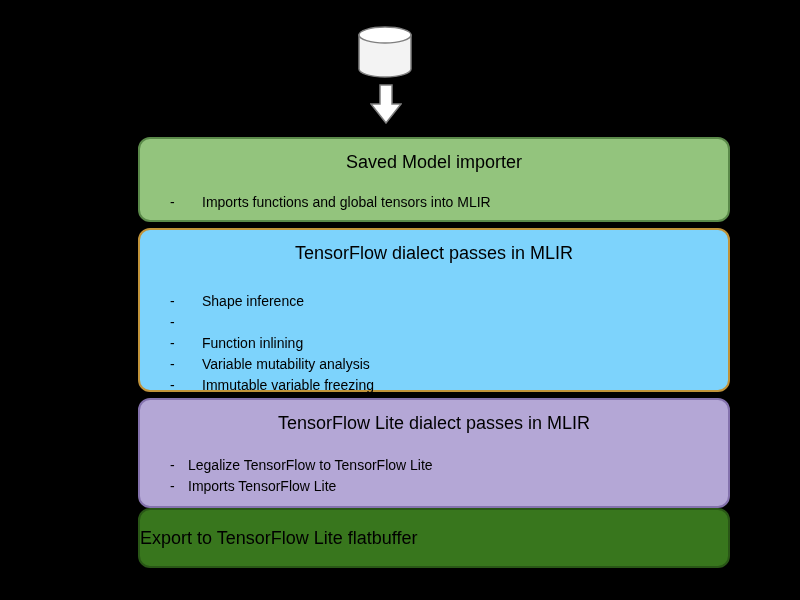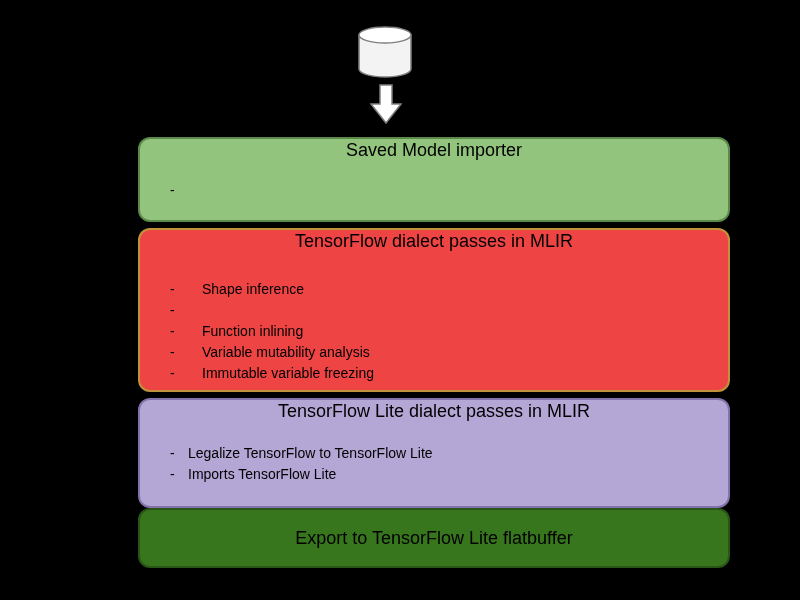--- a/index.html
+++ b/index.html
@@ -32,29 +32,30 @@
   }
   .stage {
     position: absolute;
     left: 138px;
     width: 592px;
     box-sizing: border-box;
     border-radius: 12px;
     border: 2px solid;
   }
   .stage-0 { top: 137px; height: 85px;  background: #93c47d; border-color: #5b8a4a; }
-  .stage-1 { top: 228px; height: 164px; background: #ef4444; border-color: #c0933a; }
+  .stage-1 { top: 228px; height: 164px; background: #7dd3fc; border-color: #c0933a; }
   .stage-2 { top: 398px; height: 110px; background: #b4a7d6; border-color: #8472ad; }
   .stage-3 {
     top: 508px; height: 60px; background: #38761d; border-color: #295616;
-    display: flex; align-items: center; justify-content: center;
+    display: flex; align-items: center; justify-content: flex-start;
   }
   .stage-title {
     text-align: center;
     font-size: 18px;
+    padding-top: 12px;
     line-height: 22px;
   }
   .stage-3 .stage-title { padding-top: 0; }
   .bullets {
     padding-left: 30px;
     font-size: 14px;
     line-height: 21px;
   }
   .stage-0 .bullets { margin-top: 19px; }
   .stage-1 .bullets { margin-top: 27px; }
@@ -79,20 +80,21 @@
     <svg width="32" height="40" viewBox="0 0 32 40" aria-hidden="true">
       <path d="M10 1 H22 V20 H31 L16 39 L1 20 H10 Z" fill="#ffffff" stroke="#7f7f7f" stroke-width="1.5"></path>
     </svg>
   </div>
 
   <div class="stage stage-0">
     <div class="stage-title">Saved Model importer</div>
     <div class="bullets">
       <div class="bullet">
         <span class="dash">-</span>
+        <span class="btext">Imports functions and global tensors into MLIR</span>
       </div>
     </div>
   </div>
 
   <div class="stage stage-1">
     <div class="stage-title">TensorFlow dialect passes in MLIR</div>
     <div class="bullets">
       <div class="bullet">
         <span class="dash">-</span>
         <span class="btext">Shape inference</span>

